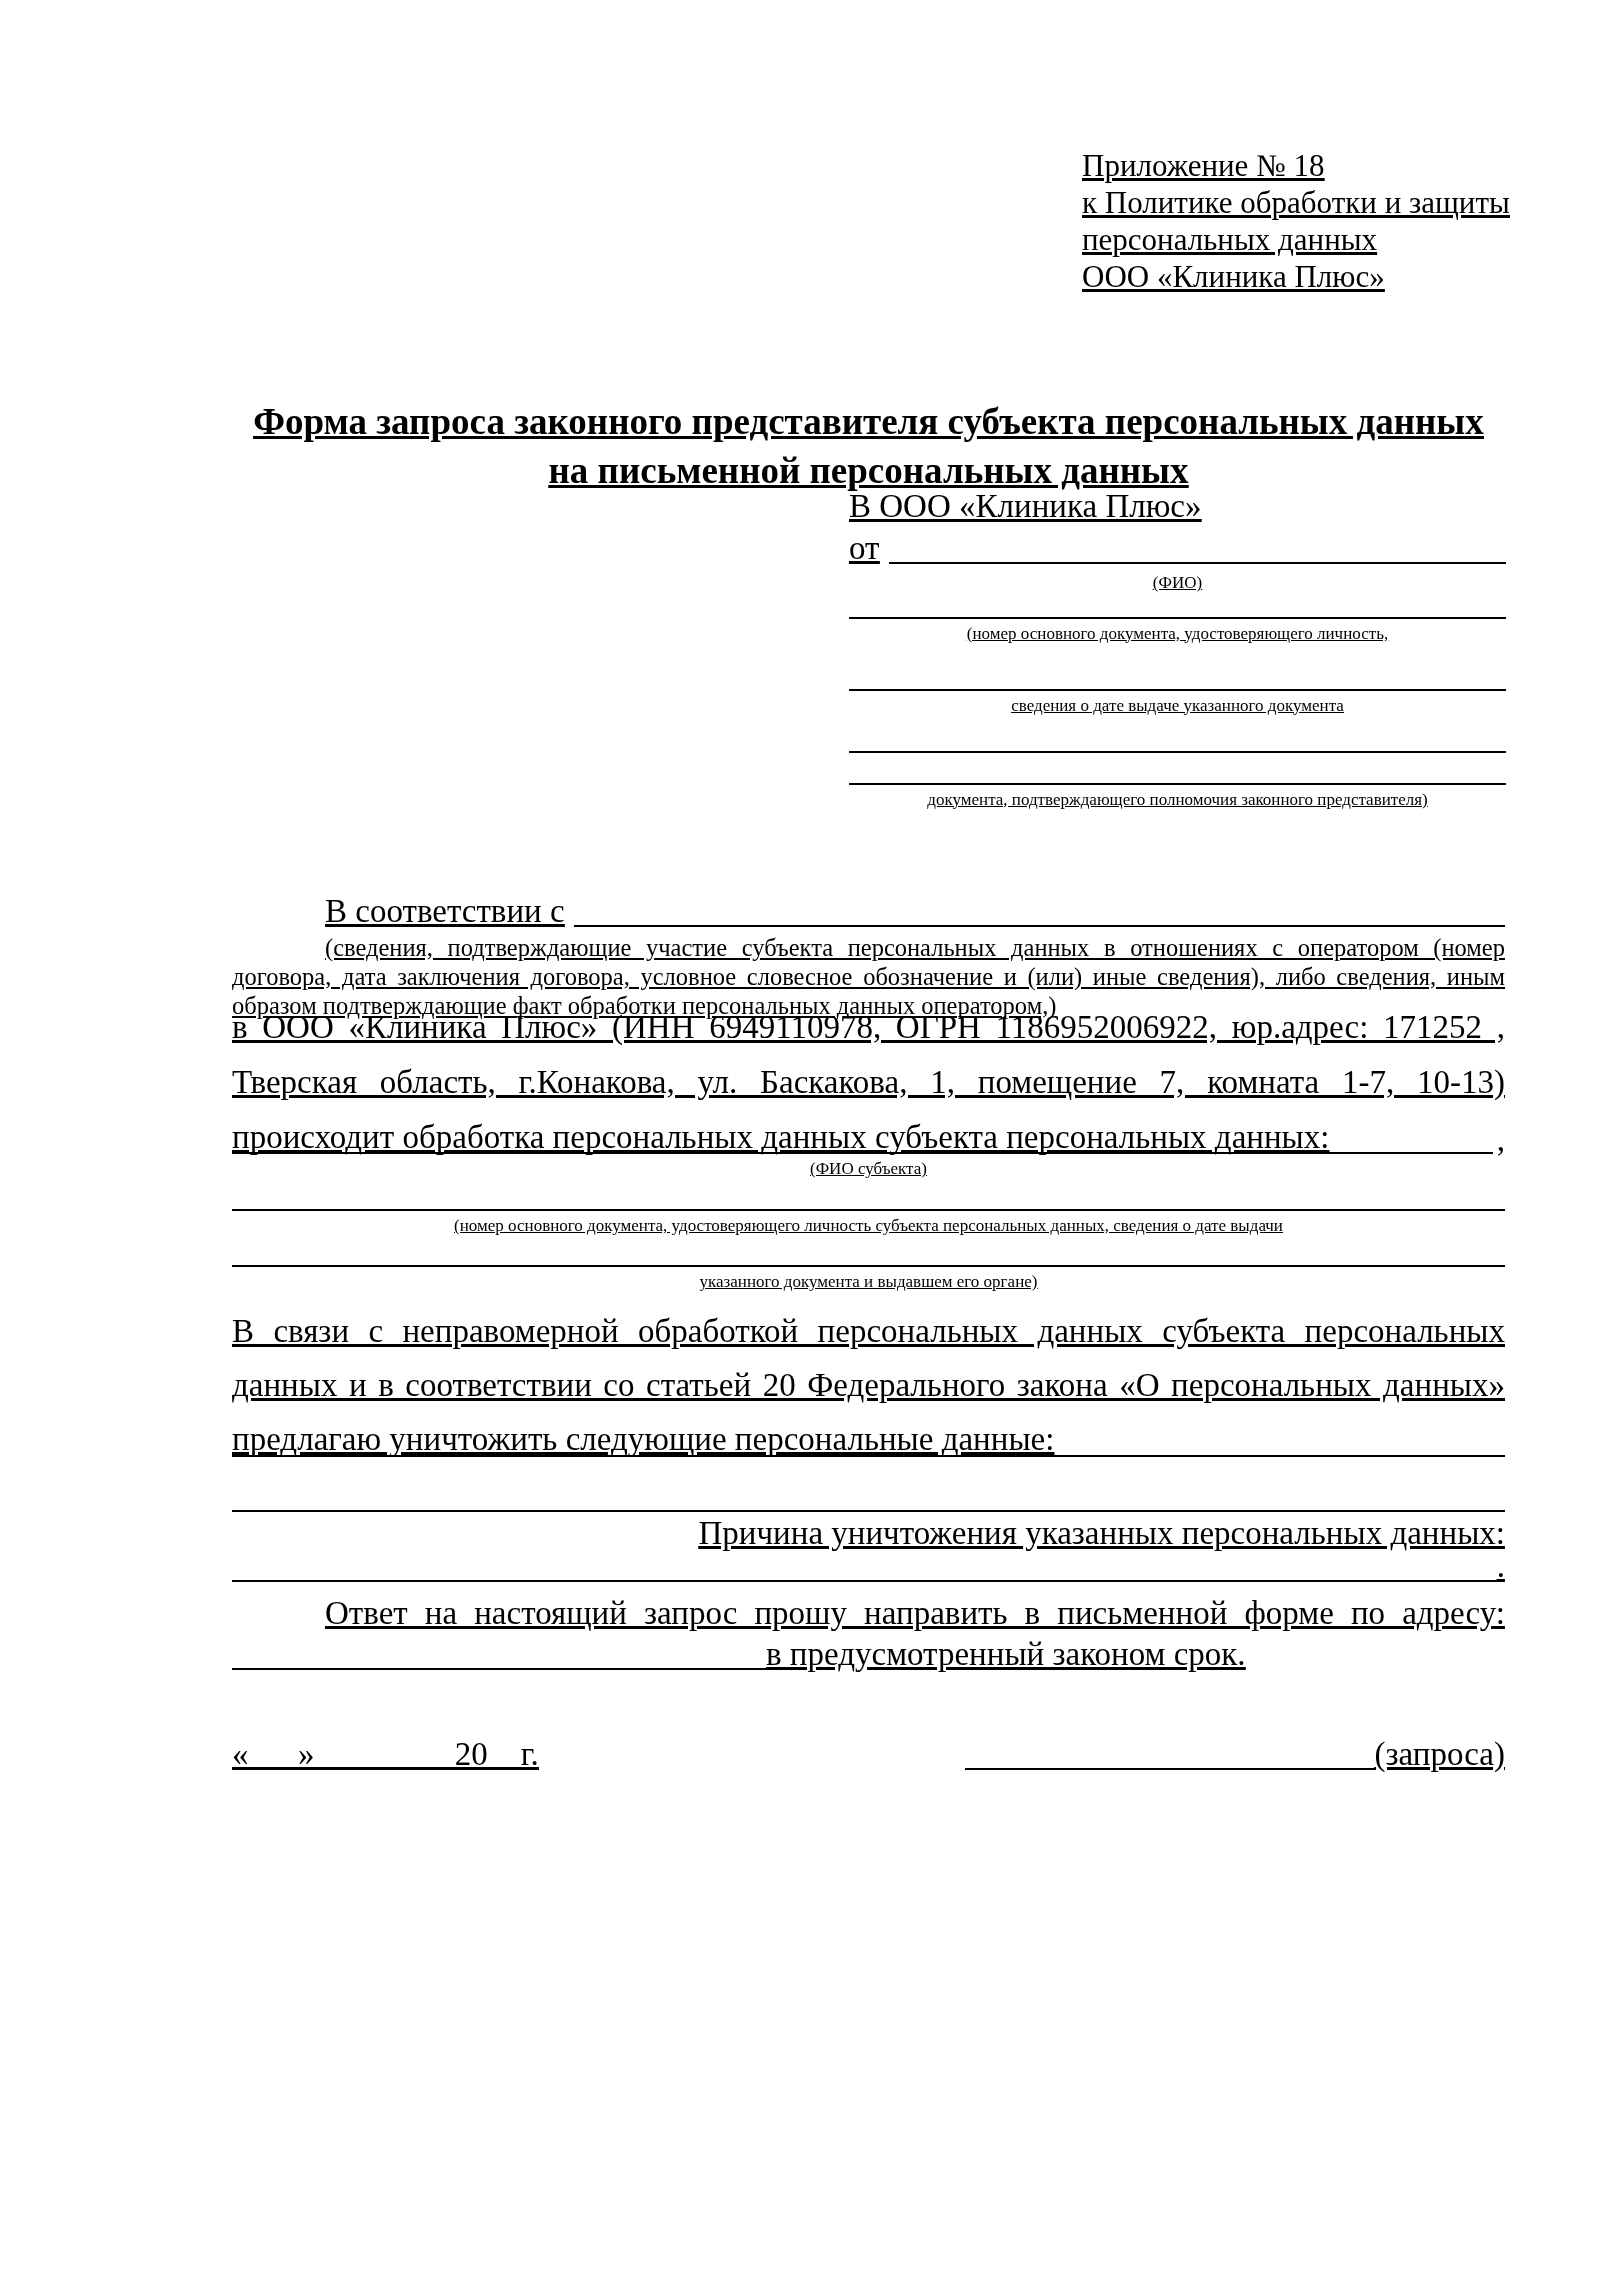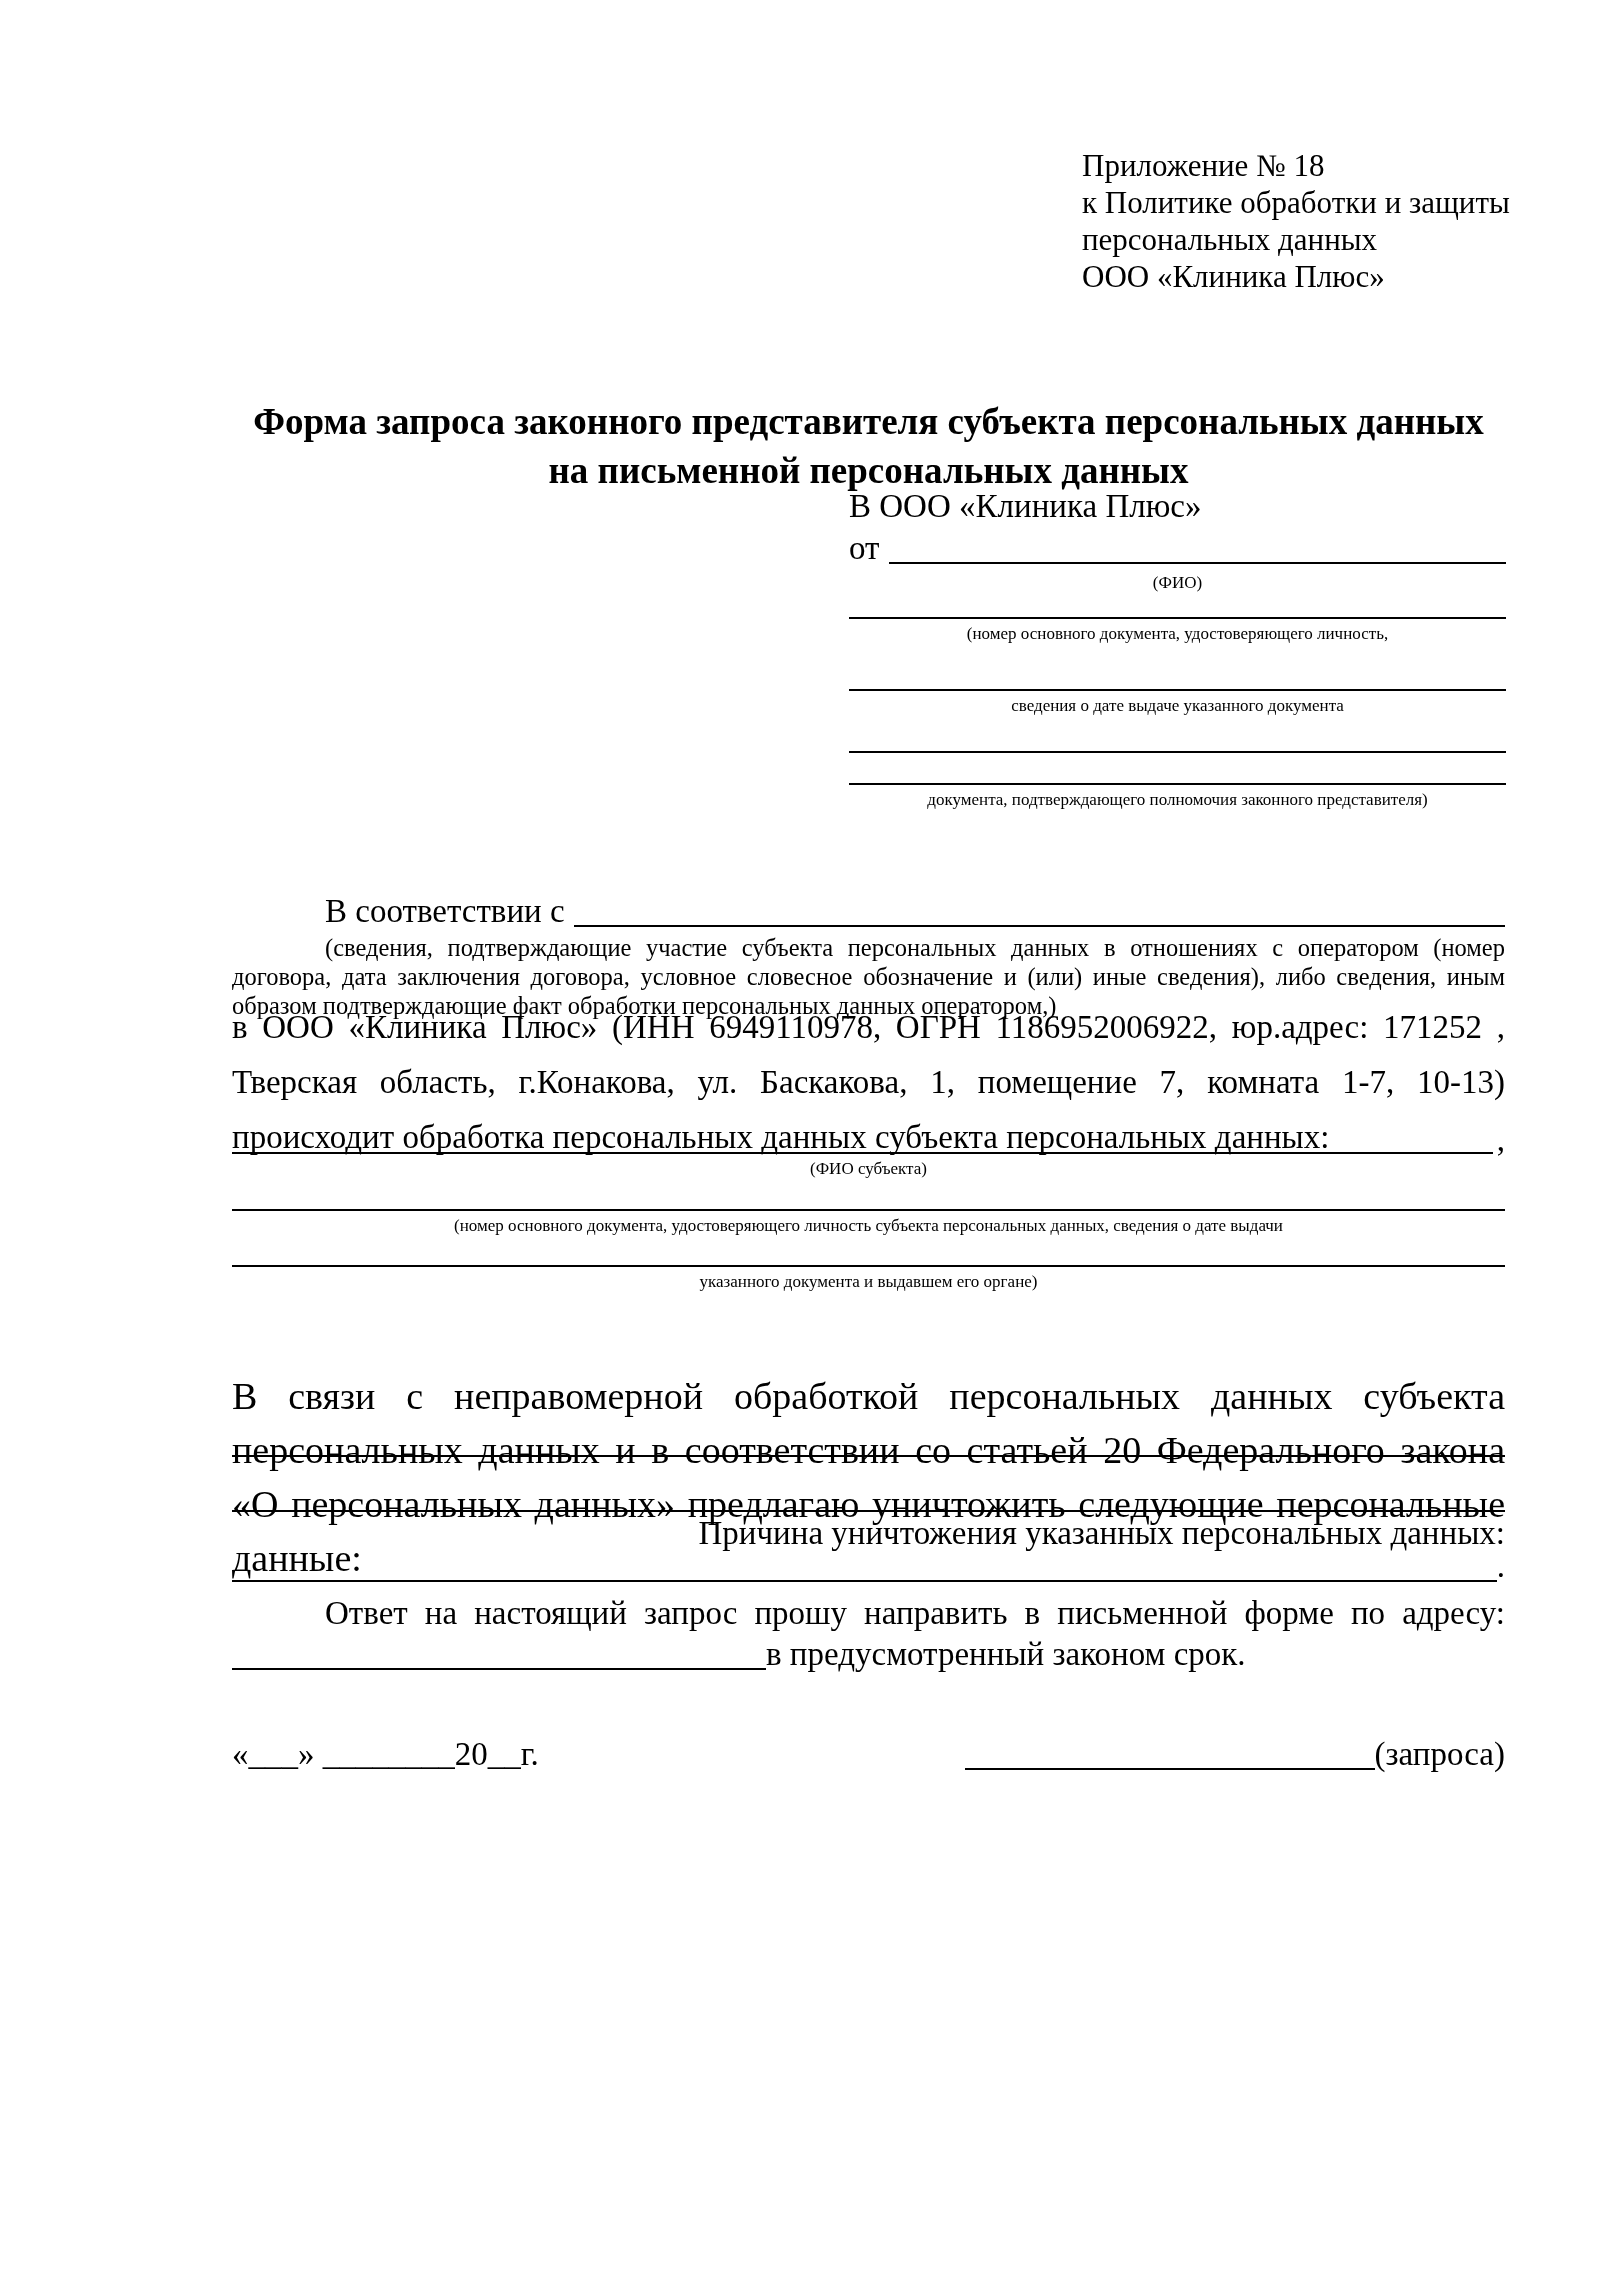--- a/index.html
+++ b/index.html
@@ -1,15 +1,15 @@
 <!DOCTYPE html>
 <html lang="ru"><head>
 <meta charset="utf-8">
 <style>
-  * { margin:0; padding:0; box-sizing:border-box; }
+  * { margin:0; padding:0; box-sizing:border-box;text-decoration:underline; }
   html,body { background:#ffffff; }
   .page {
     position:relative;
     width:1621px; height:2293px;
     background:#ffffff;
     color:#000;
     font-family:"Liberation Serif","DejaVu Serif",serif;
     overflow:hidden;
   }
   .abs { position:absolute; }
@@ -43,21 +43,21 @@
                   line-height:55px; text-align:justify; }
 
   
   .subject-block { left:232px; top:1127px; width:1273px; font-size:33px; }
   .line-comma { display:flex; align-items:flex-end; height:27.4px; }
   .line-comma .lf { flex:1 1 auto; height:7.8px; border-bottom:2.9px solid #000; }
   .line-comma .tail { line-height:27.4px; padding-left:3.9px; }
   .s-blank { height:27.4px; border-bottom:2.9px solid #000; }
 
   
-  .claim-par { left:232px; top:1369px; width:1273px; font-size:38px;
+  .claim-par { left:232px; top:1304px; width:1273px; font-size:33px;
                line-height:54px; text-align:justify; }
 
   
   .rule-a { left:232px; top:1428px; width:1273px; height:29px; border-bottom:2.9px solid #000; }
   .rule-b { left:232px; top:1483px; width:1273px; height:29px; border-bottom:2.9px solid #000; }
 
   
   .reason-line { left:232px; top:1514px; width:1273px; display:flex;
                  align-items:flex-end; font-size:33px; height:39px;flex-direction:column; }
   .reason-line .lead { margin-left:93px; white-space:nowrap; line-height:39px; }

